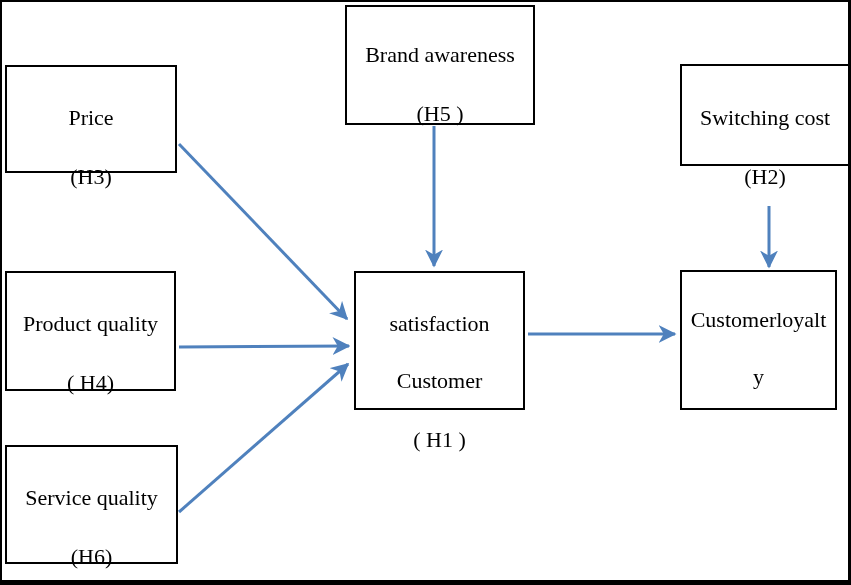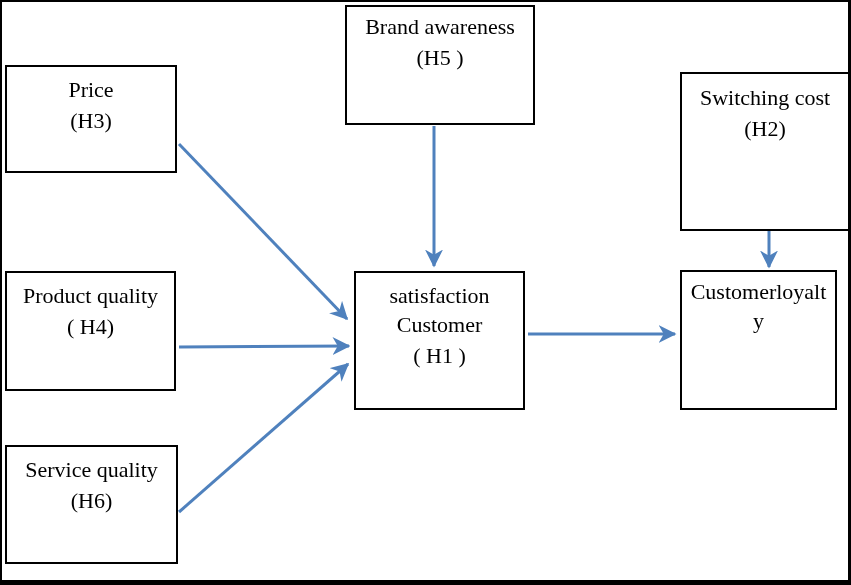--- a/index.html
+++ b/index.html
@@ -18,28 +18,28 @@
   .arrows{position:absolute;left:0;top:0;width:851px;height:585px;pointer-events:none;}
   .arrow-line{stroke-width:3;fill:none;}
   .box{
     position:absolute;
     box-sizing:border-box;
     background:#fff;
     border:2px solid #000;
     text-align:center;
     padding-top:8px;
   }
-  .bline{font-size:22px;line-height:29px;white-space:pre;}
-  .hline{margin-top:2px;}
+  .bline{font-size:22px;line-height:29px;white-space:pre;margin-top:28px;}
+  .hline{margin-top:30px;}
   .box.pt5{padding-top:5px;}
   .box.pt9{padding-top:9px;}
   
   .b-price{left:3px;top:63px;width:172px;height:108px;}
   .b-brand{left:343px;top:3px;width:190px;height:120px;}
-  .b-switch{left:678px;top:70px;width:170px;height:159px;}
+  .b-switch{left:678px;top:62px;width:170px;height:102px;}
   .b-product{left:3px;top:269px;width:171px;height:120px;}
   .b-satisfaction{left:352px;top:269px;width:171px;height:139px;}
   .b-loyalty{left:678px;top:268px;width:157px;height:140px;}
   .b-service{left:3px;top:443px;width:173px;height:119px;}
 </style>
 </head>
 <body>
 
 <div class="canvas">
 

